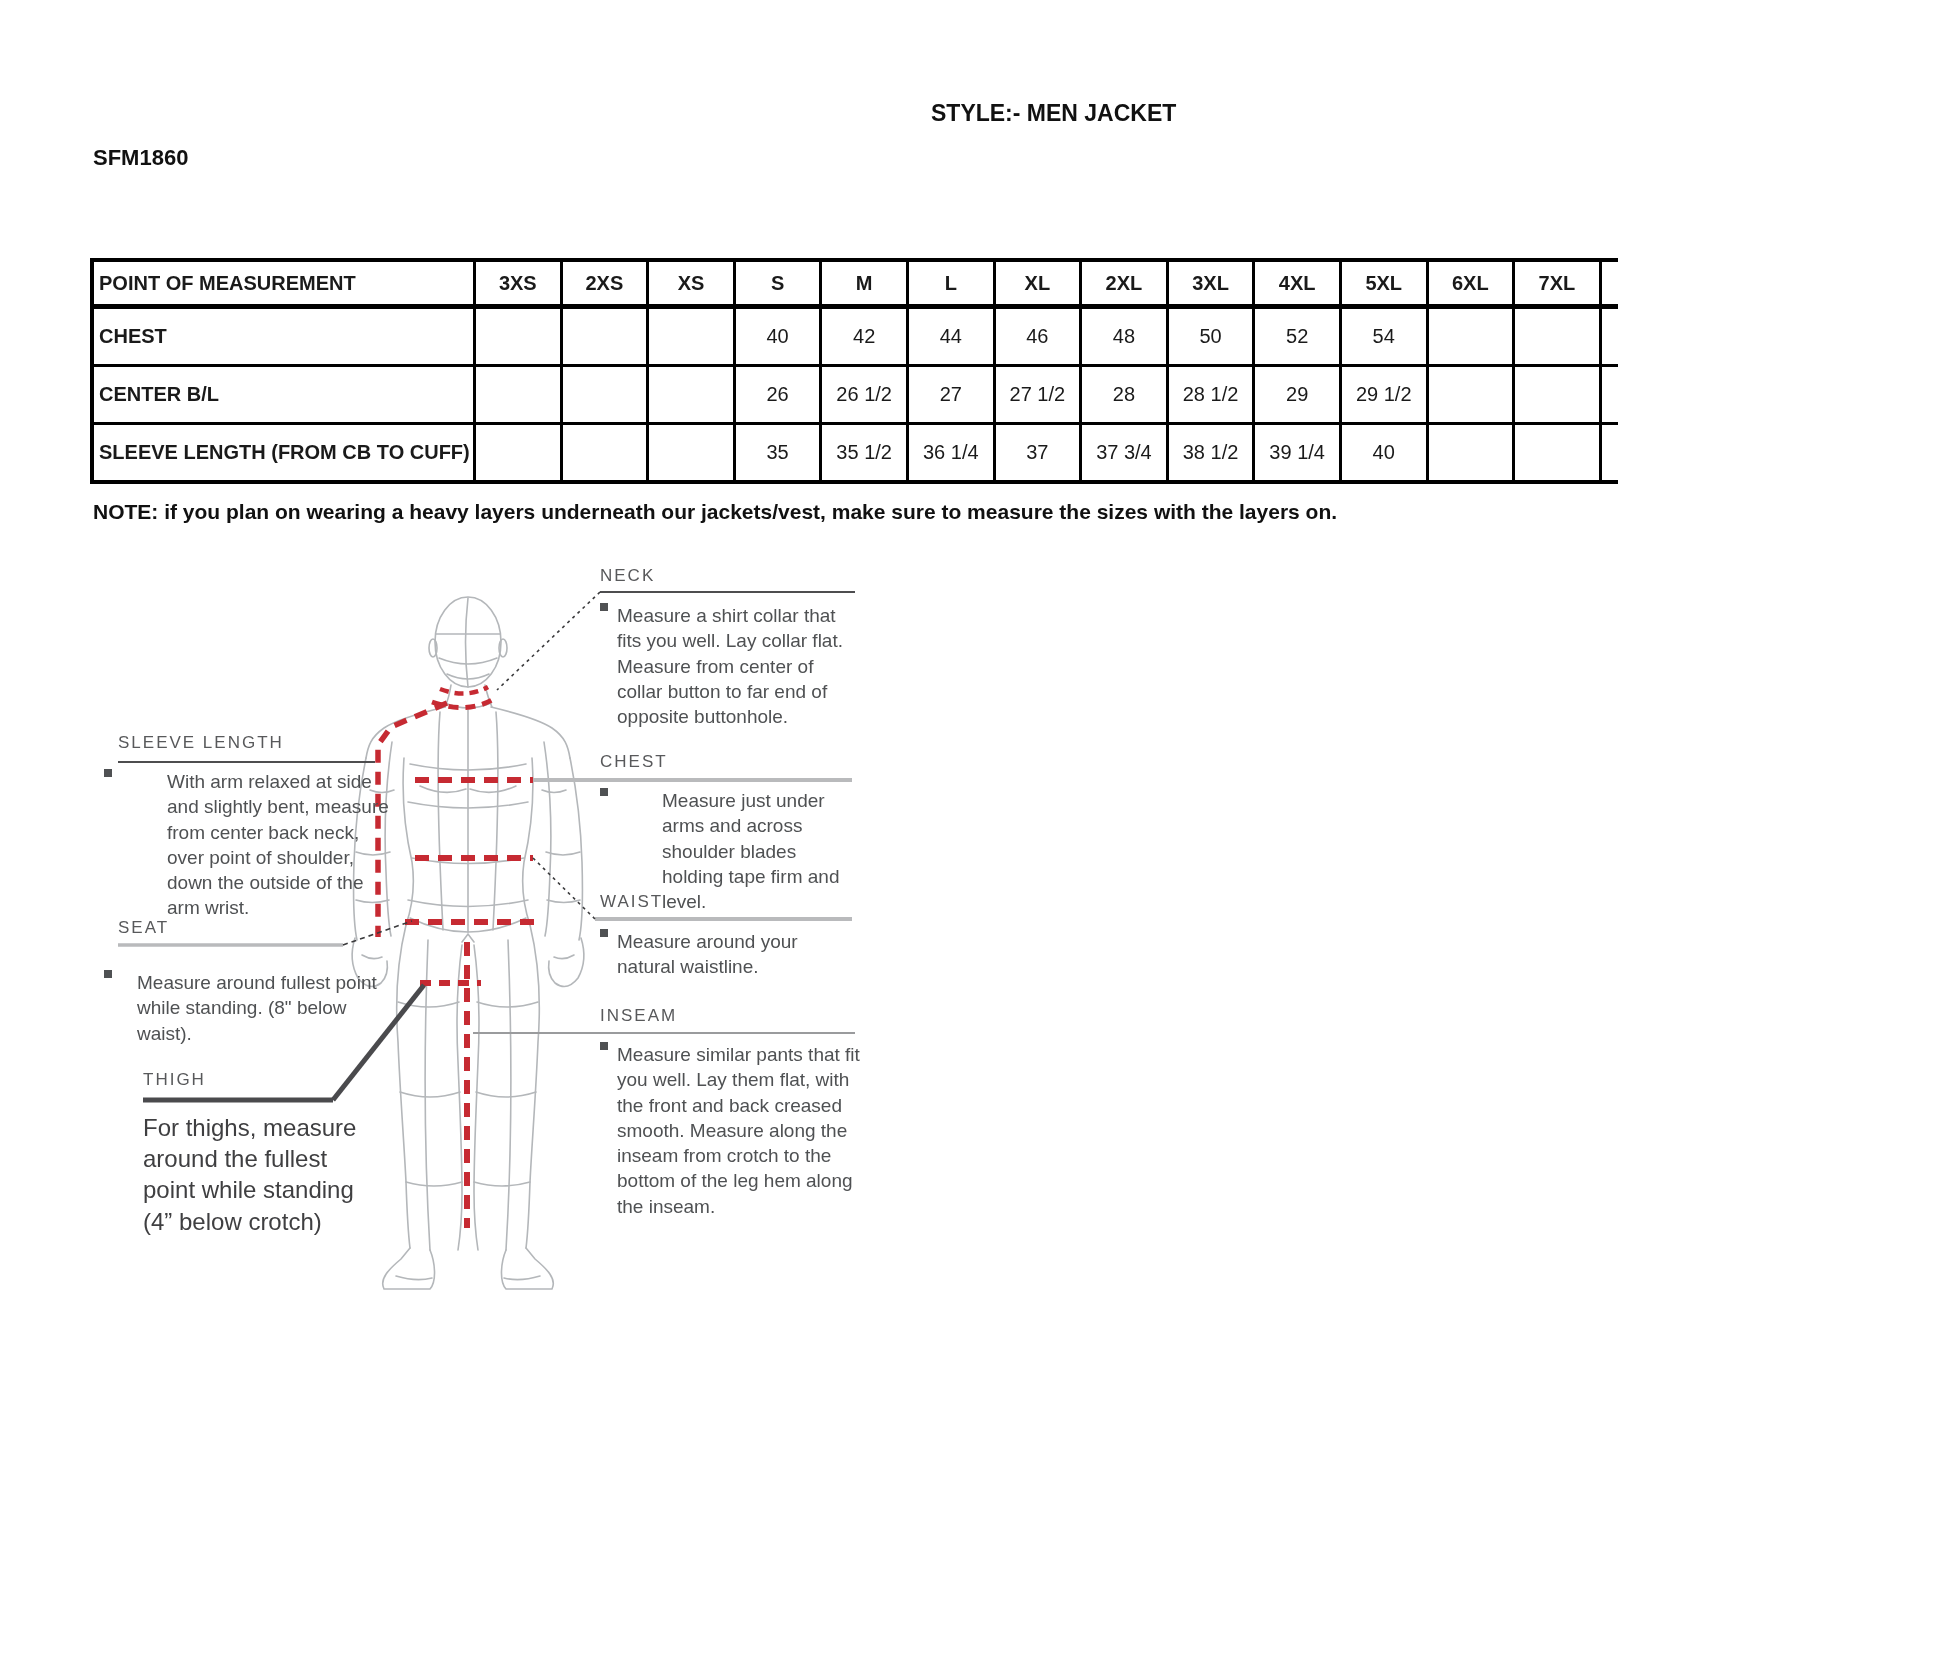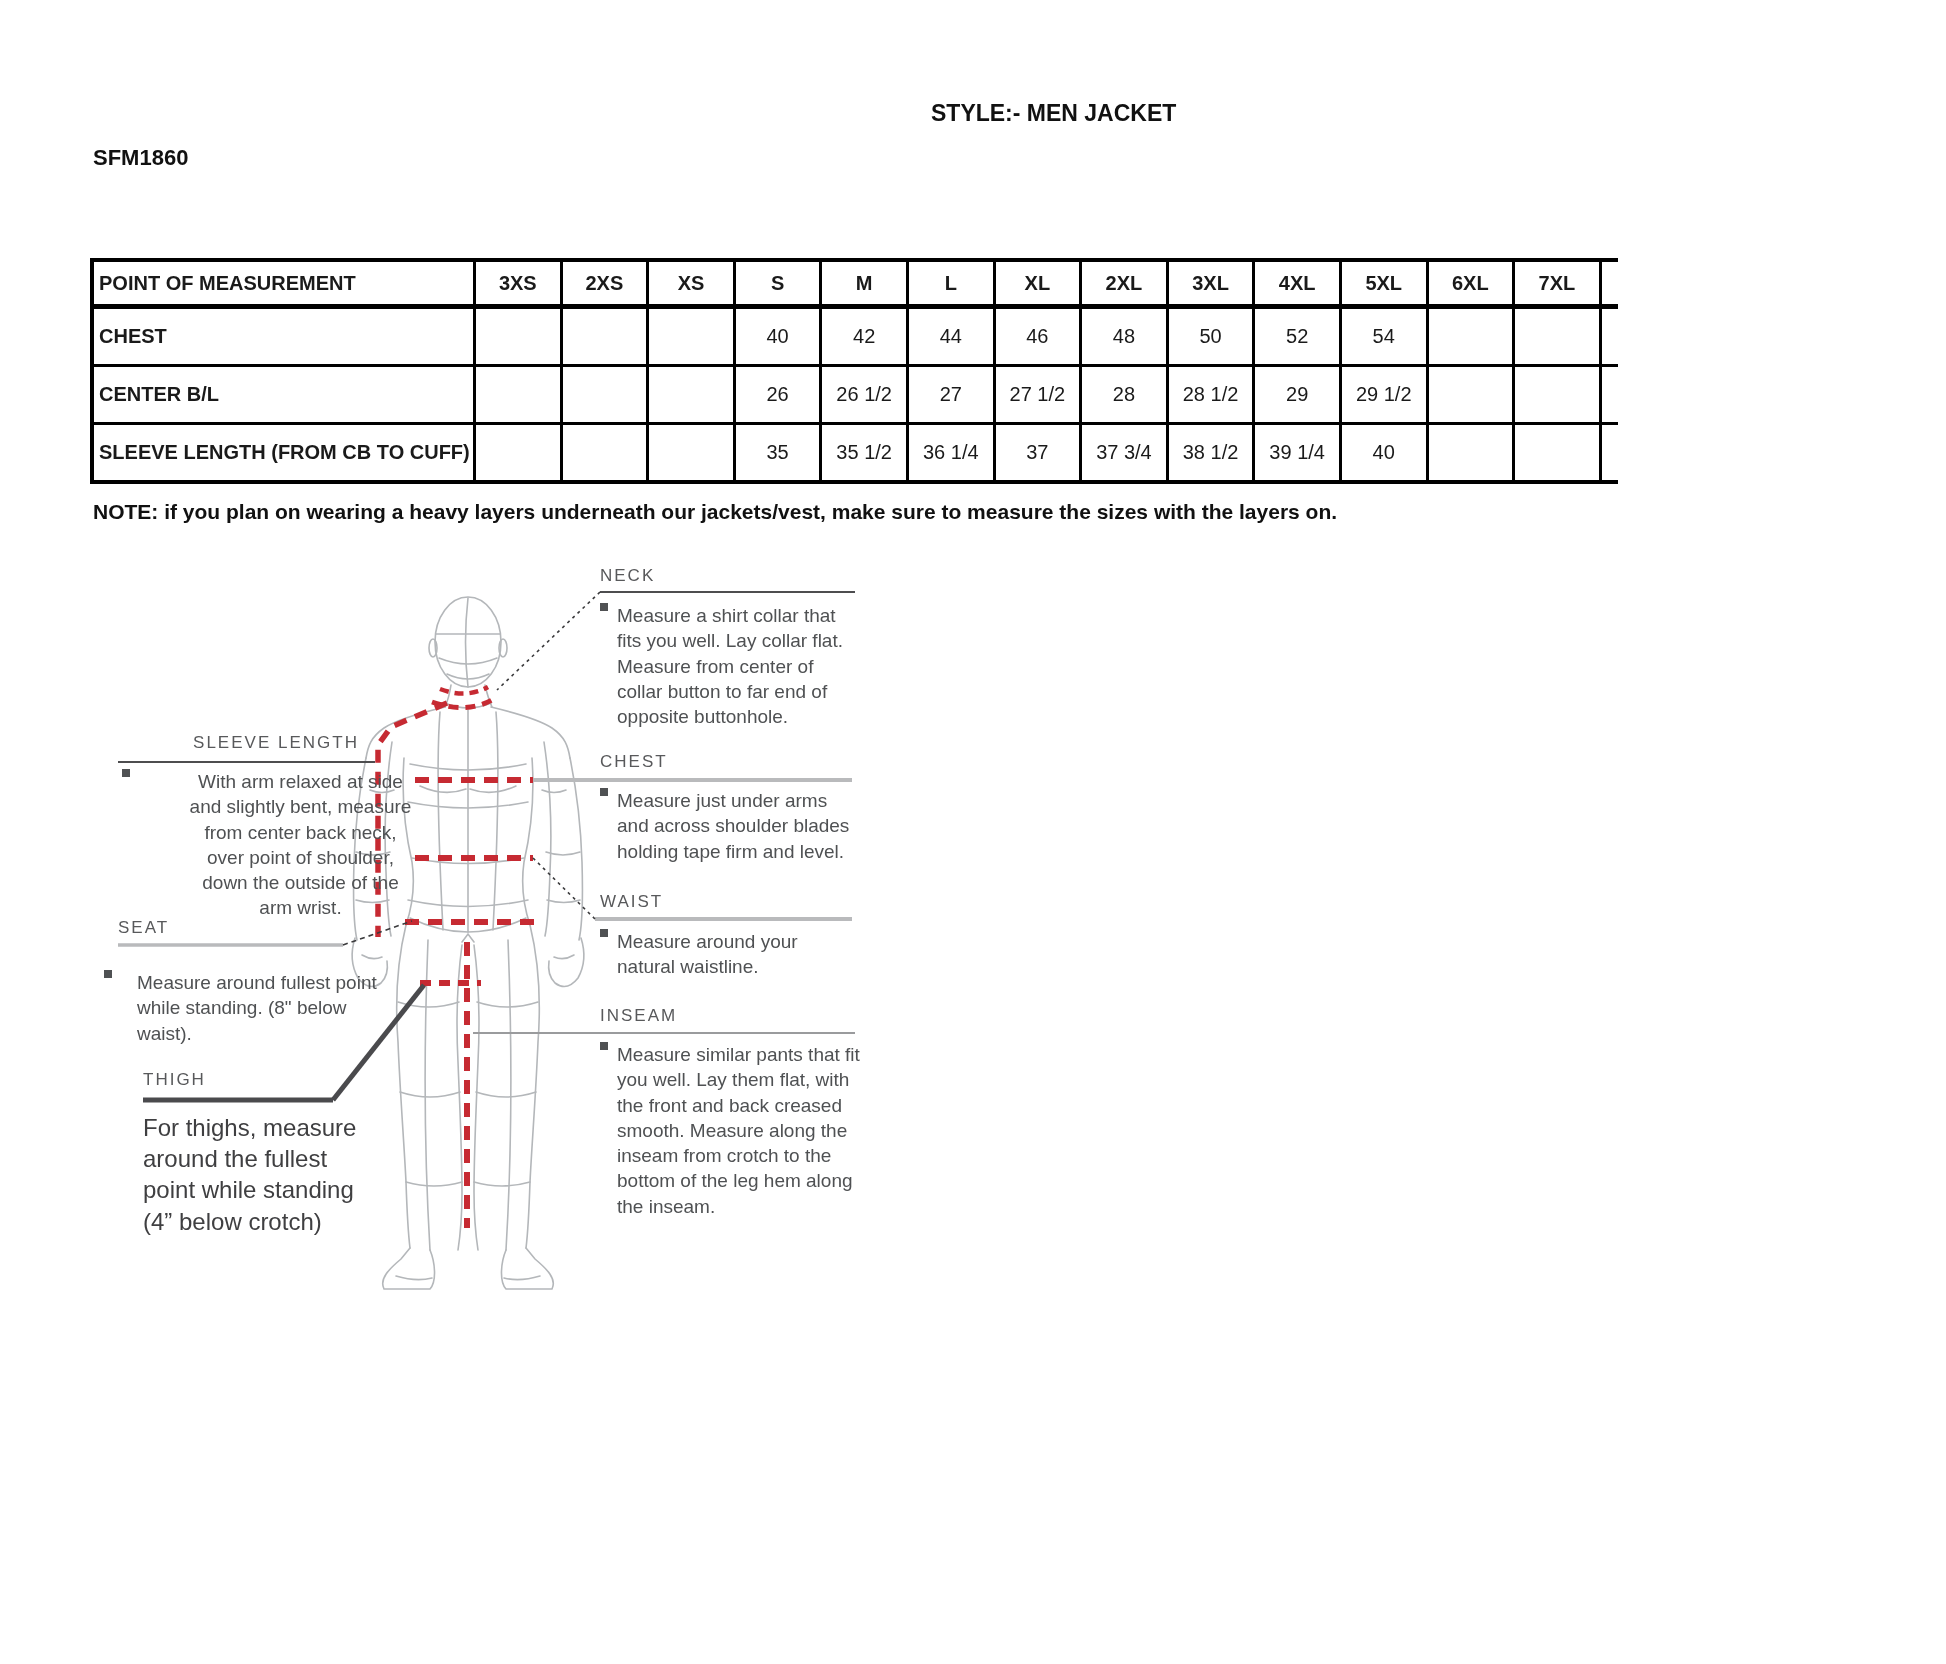--- a/index.html
+++ b/index.html
@@ -229,21 +229,21 @@
   <div class="abs" style="left:600px;top:566px;width:260px;">
     <div class="guide-heading">NECK</div>
     <div class="bullet-row" style="margin-top:17px;">
       <span class="bullet-sq"></span>
       <div class="guide-text" style="width:238px;">Measure a shirt collar that fits you well. Lay collar flat. Measure from center of collar button to far end of opposite buttonhole.</div>
     </div>
   </div>
 
   <div class="abs" style="left:600px;top:752px;width:260px;">
     <div class="guide-heading">CHEST</div>
-    <div class="bullet-row" style="margin-top:16px;">
+    <div class="bullet-row" style="margin-top:16px;gap:45px;">
       <span class="bullet-sq"></span>
       <div class="guide-text" style="width:238px;">Measure just under arms and across shoulder blades holding tape firm and level.</div>
     </div>
   </div>
 
   <div class="abs" style="left:600px;top:892px;width:260px;">
     <div class="guide-heading">WAIST</div>
     <div class="bullet-row" style="margin-top:17px;">
       <span class="bullet-sq"></span>
       <div class="guide-text" style="width:225px;">Measure around your natural waistline.</div>
@@ -251,21 +251,21 @@
   </div>
 
   <div class="abs" style="left:600px;top:1006px;width:270px;">
     <div class="guide-heading">INSEAM</div>
     <div class="bullet-row" style="margin-top:16px;">
       <span class="bullet-sq"></span>
       <div class="guide-text" style="width:242px;">Measure similar pants that fit you well. Lay them flat, with the front and back creased smooth. Measure along the inseam from crotch to the bottom of the leg hem along the inseam.</div>
     </div>
   </div>
 
-  <div class="abs" style="left:136px;top:733px;width:280px;text-align:center;">
+  <div class="abs" style="left:118px;top:733px;width:280px;">
     <div class="guide-heading">SLEEVE LENGTH</div>
     <div class="bullet-row" style="margin-top:16px;margin-left:-14px;">
       <span class="bullet-sq"></span>
       <div class="guide-text" style="width:250px;margin-left:46px;">With arm relaxed at side and slightly bent, measure from center back neck, over point of shoulder, down the outside of the arm wrist.</div>
     </div>
   </div>
 
   <div class="abs" style="left:118px;top:918px;width:280px;">
     <div class="guide-heading">SEAT</div>
     <div class="bullet-row" style="margin-top:32px;margin-left:-14px;gap:16px;">

